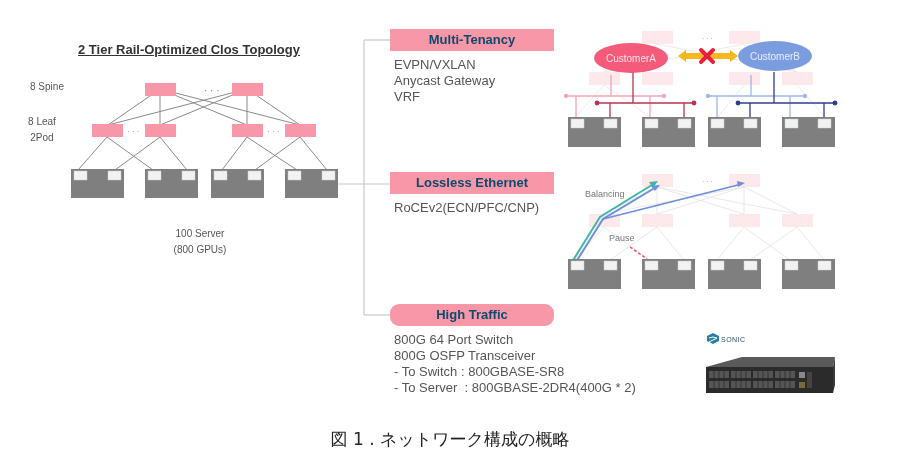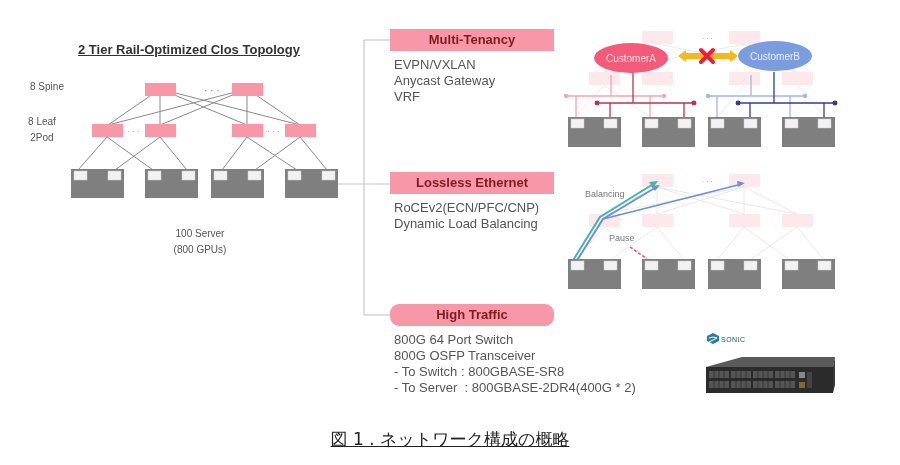--- a/index.html
+++ b/index.html
@@ -1,26 +1,26 @@
 <!DOCTYPE html>
 <html><head>
 <meta charset="utf-8">
 <style>
   html, body { margin: 0; padding: 0; background: #ffffff; }
   body { width: 900px; height: 465px; position: relative; overflow: hidden;
          font-family: "Liberation Sans", "DejaVu Sans", sans-serif; color: #555; }
   .abs { position: absolute; }
   .title { left: 78px; top: 42px; font-size: 13px; font-weight: bold; color: #333; white-space: nowrap; text-decoration: underline; }
   .lbl { font-size: 10px; color: #555; text-align: center; line-height: 16px; white-space: nowrap; }
-  .feature-hdr { background: #f797a8; color: #7f1d1d; font-weight: bold; font-size: 13px;
+  .feature-hdr { background: #f797a8; color: #0c4a6e; font-weight: bold; font-size: 13px;
                  text-align: center; height: 22px; line-height: 22px; width: 164px; left: 390px; }
   .feature-body { left: 394px; font-size: 13px; color: #555; line-height: 16px; white-space: nowrap; }
   .feature-body div { white-space: pre; }
   .caption { left: 0; width: 900px; top: 428px; text-align: center; font-size: 17px; color: #222;
-             font-family: "DejaVu Sans", sans-serif; text-decoration: underline; }
+             font-family: "DejaVu Sans", sans-serif; }
   svg { position: absolute; left: 0; top: 0; }
   .small-text { font-family: "Liberation Sans", sans-serif; }
 </style>
 </head>
 <body>
 
 <div class="abs title">2 Tier Rail-Optimized Clos Topology</div>
 <div class="abs lbl" style="left:22px; top:79px; width:50px;">8 Spine</div>
 <div class="abs lbl" style="left:22px; top:114px; width:40px;">8 Leaf</div>
 <div class="abs lbl" style="left:22px; top:130px; width:40px;">2Pod</div>
@@ -280,21 +280,20 @@
 <div class="abs feature-hdr" style="top:29px;">Multi-Tenancy</div>
 <div class="abs feature-body" style="top:57px;">
   <div>EVPN/VXLAN</div>
   <div>Anycast Gateway</div>
   <div>VRF</div>
 </div>
 
 <div class="abs feature-hdr" style="top:172px;">Lossless Ethernet</div>
 <div class="abs feature-body" style="top:200px;">
   <div>RoCEv2(ECN/PFC/CNP)</div>
-  <div>Dynamic Load Balancing</div>
 </div>
 
 <div class="abs feature-hdr" style="top:304px;border-radius:9px;">High Traffic</div>
 <div class="abs feature-body" style="top:332px;">
   <div>800G 64 Port Switch</div>
   <div>800G OSFP Transceiver</div>
   <div>- To Switch : 800GBASE-SR8</div>
   <div>- To Server  : 800GBASE-2DR4(400G * 2)</div>
 </div>
 

